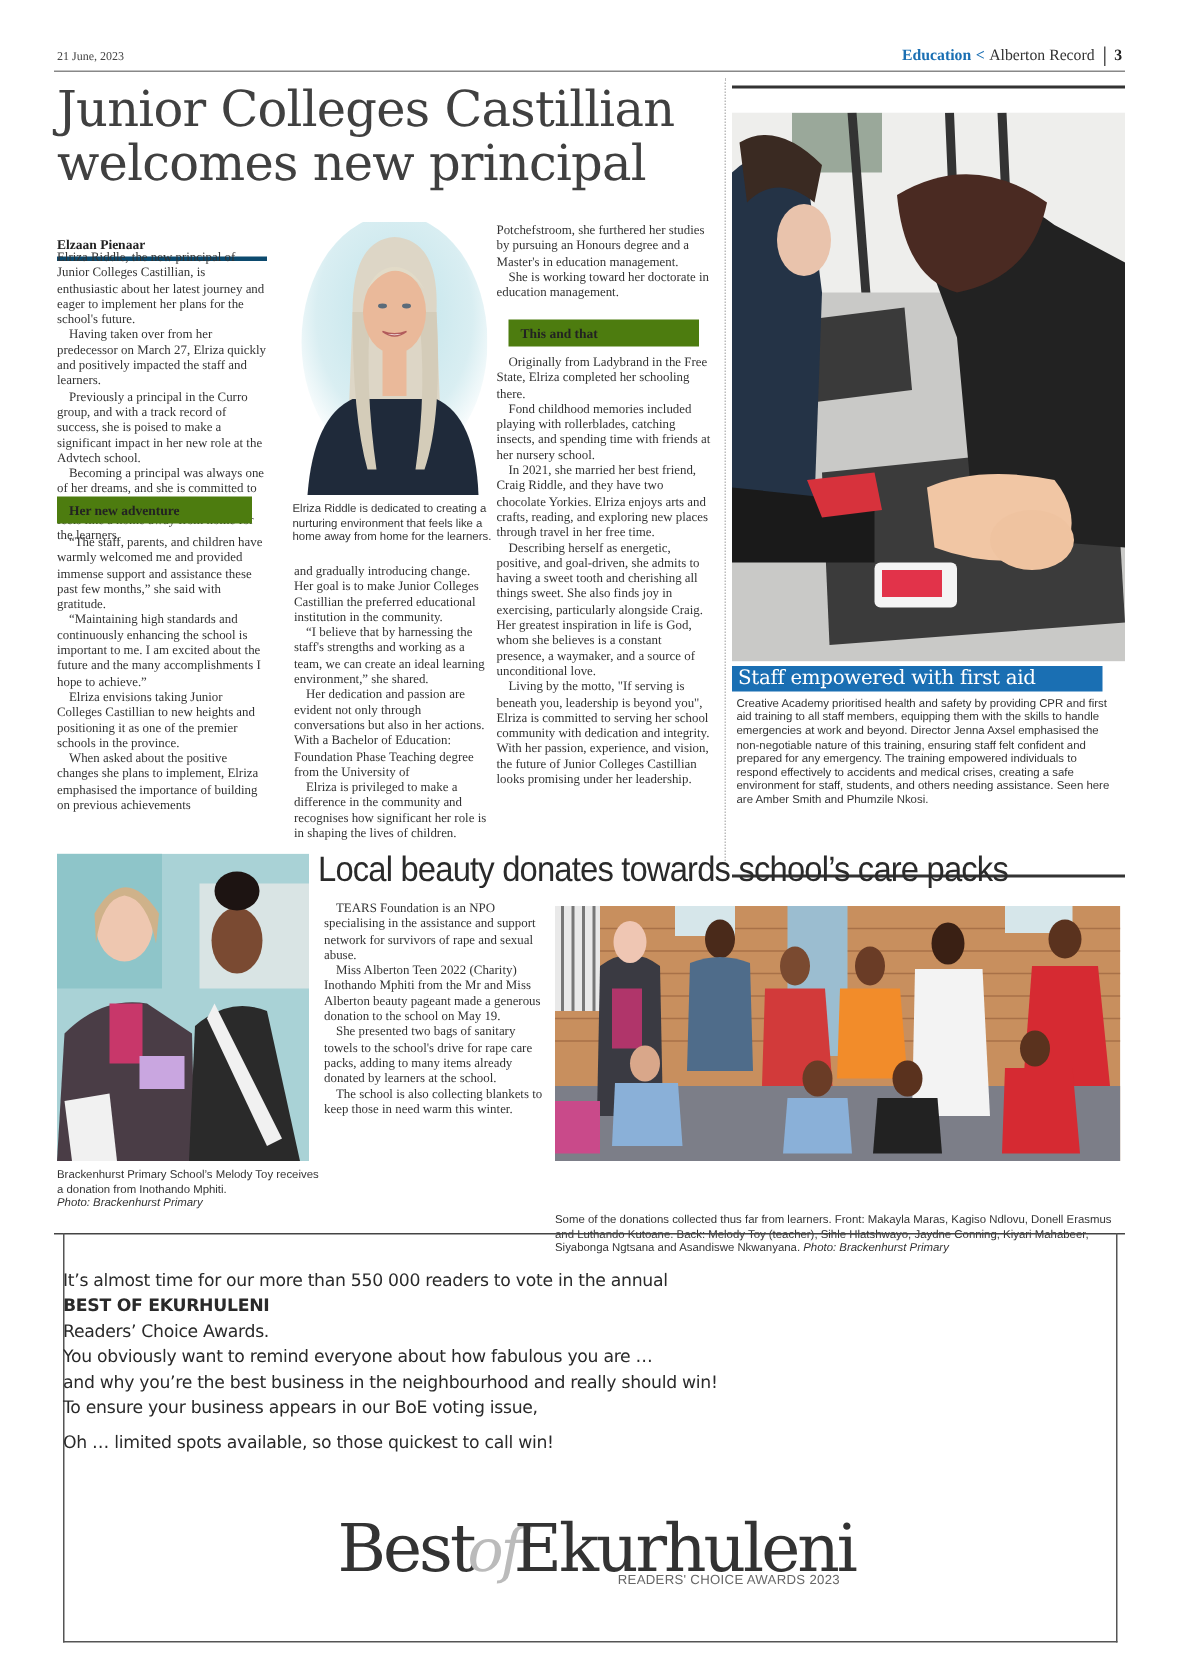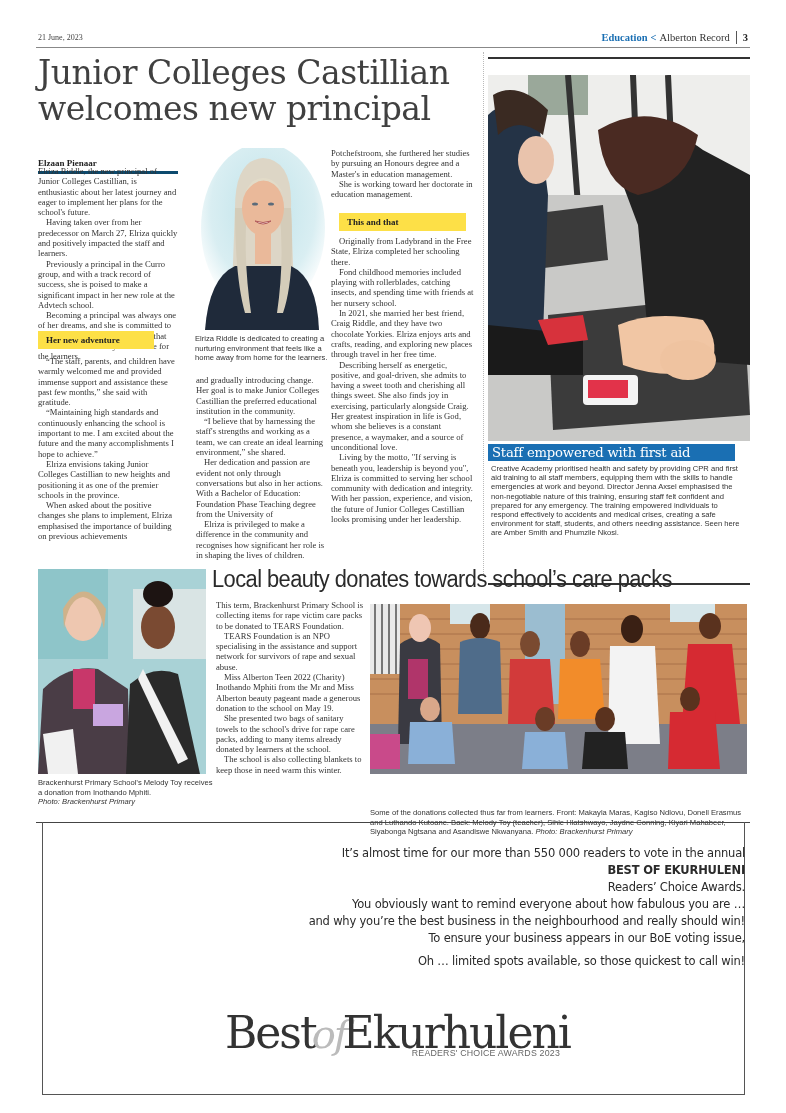--- a/index.html
+++ b/index.html
@@ -20,41 +20,41 @@
 
   
   .headline { left: 38px; top: 55px; width: 440px; font-family: "DejaVu Serif", serif; font-size: 33px; line-height: 36px; color: #404040; letter-spacing: -0.5px; }
 
   .byline { left: 38px; top: 146px; width: 140px; font-size: 9px; font-weight: bold; color: #222; border-bottom: 3px solid #0c4a6e; padding-bottom: 3px; margin-top: 12px; }
 
   .col { font-size: 8.6px; line-height: 10.3px; color: #333; text-align: left; }
   .col p { text-indent: 8px; }
   .col p.first { text-indent: 0; }
 
-  .subhead { background: #fde047; font-weight: bold; font-size: 9px; padding: 4px 8px; color: #222; }
+  .subhead { background: #4d7c0f; font-weight: bold; font-size: 9px; padding: 4px 8px; color: #222; }
 
   .photo { overflow: hidden; }
 
   .caption-sans { font-family: "Liberation Sans", sans-serif; font-size: 7.6px; line-height: 9.5px; color: #333; }
 
   
   .vrule { left: 483px; top: 52px; width: 1px; height: 522px; border-left: 1px dotted #bbb; }
   .fa-topbar { left: 488px; top: 57px; width: 262px; height: 2px; background: #333; }
   .fa-title { left: 488px; top: 444px; width: 247px; height: 17px; background: #1a6fb3; color: #fff; font-family: "DejaVu Serif", serif; font-size: 13.2px; line-height: 17px; padding-left: 4px; letter-spacing: -0.2px; }
   .fa-caption { left: 491px; top: 464px; width: 256px; font-size: 7.6px; line-height: 9.2px; }
   .fa-bottom { left: 488px; top: 583px; width: 262px; height: 2px; background: #333; }
 
   
   .story2-head { left: 212px; top: 565px; width: 500px; font-family: "Liberation Sans", sans-serif; font-size: 23.5px; line-height: 28px; color: #2a2a2a; letter-spacing: -0.6px; transform: scaleX(0.93); transform-origin: left; }
 
   .sep-line { left: 36px; top: 822px; width: 714px; height: 1px; background: #444; }
 
   
   .ad-box { left: 42px; top: 822px; width: 703px; height: 273px; border: 1px solid #555; border-top: none; }
-  .ad-text { left: 42px; top: 845px; width: 703px; text-align: right; font-family: "DejaVu Sans", sans-serif; font-size: 11.5px; line-height: 17px; color: #2a2a2a; letter-spacing: -0.2px; }
+  .ad-text { left: 42px; top: 845px; width: 703px; text-align: left; font-family: "DejaVu Sans", sans-serif; font-size: 11.5px; line-height: 17px; color: #2a2a2a; letter-spacing: -0.2px; }
   .ad-text .bold { font-weight: bold; }
   .ad-text .last { margin-top: 6px; }
 
   .logo { left: 225px; top: 999px; width: 340px; height: 64px; }
   .logo-main { position: absolute; left: 0; top: 0; font-family: "DejaVu Serif", serif; font-size: 44px; color: #333; letter-spacing: -2px; white-space: nowrap; line-height: 68px; }
   .logo-of { font-style: italic; color: #bbb; font-size: 40px; margin: 0 -4px; }
   .logo-sub { position: absolute; right: 5px; top: 49px; font-family: "Liberation Sans", sans-serif; font-size: 8.8px; color: #666; letter-spacing: 0.2px; }
 </style>
 </head>
 <body>
@@ -76,21 +76,21 @@
 
 <div class="abs byline">Elzaan Pienaar</div>
 
 <div class="abs col" style="left:38px; top:166px; width:140px;">
   <p class="first">Elriza Riddle, the new principal of Junior Colleges Castillian, is enthusiastic about her latest journey and eager to implement her plans for the school's future.</p>
   <p>Having taken over from her predecessor on March 27, Elriza quickly and positively impacted the staff and learners.</p>
   <p>Previously a principal in the Curro group, and with a track record of success, she is poised to make a significant impact in her new role at the Advtech school.</p>
   <p>Becoming a principal was always one of her dreams, and she is committed to creating a nurturing environment that feels like a home away from home for the learners.</p>
 </div>
 
-<div class="abs subhead" style="left:38px; top:331px; width:116px;">Her new adventure</div>
+<div class="abs subhead" style="left:38px; top:331px; width:130px;">Her new adventure</div>
 
 <div class="abs col" style="left:38px; top:356px; width:140px;">
   <p>“The staff, parents, and children have warmly welcomed me and provided immense support and assistance these past few months,” she said with gratitude.</p>
   <p>“Maintaining high standards and continuously enhancing the school is important to me. I am excited about the future and the many accomplishments I hope to achieve.”</p>
   <p>Elriza envisions taking Junior Colleges Castillian to new heights and positioning it as one of the premier schools in the province.</p>
   <p>When asked about the positive changes she plans to implement, Elriza emphasised the importance of building on previous achievements</p>
 </div>
 
 <div class="abs photo" style="left:195px; top:148px; width:130px; height:182px;">
   <svg width="130" height="182" viewBox="0 0 130 182">
@@ -187,21 +187,20 @@
   </svg>
 </div>
 <div class="abs caption-sans" style="left:38px; top:778px; width:175px;">
   <span>Brackenhurst Primary School’s Melody Toy receives a donation from Inothando Mphiti.</span>
   <br><i>Photo: Brackenhurst Primary</i>
 </div>
 
 <div class="abs story2-head">Local beauty donates towards school’s care packs</div>
 
 <div class="abs col" style="left:216px; top:600px; width:152px;">
-  <p class="first">This term, Brackenhurst Primary School is collecting items for rape victim care packs to be donated to TEARS Foundation.</p>
   <p>TEARS Foundation is an NPO specialising in the assistance and support network for survivors of rape and sexual abuse.</p>
   <p>Miss Alberton Teen 2022 (Charity) Inothando Mphiti from the Mr and Miss Alberton beauty pageant made a generous donation to the school on May 19.</p>
   <p>She presented two bags of sanitary towels to the school's drive for rape care packs, adding to many items already donated by learners at the school.</p>
   <p>The school is also collecting blankets to keep those in need warm this winter.</p>
 </div>
 
 <div class="abs photo" style="left:370px; top:604px; width:377px; height:170px;">
   <svg width="377" height="170" viewBox="0 0 377 170">
     <rect width="377" height="170" fill="#c88f5e"></rect>
     <g stroke="#a87148" stroke-width="1">

